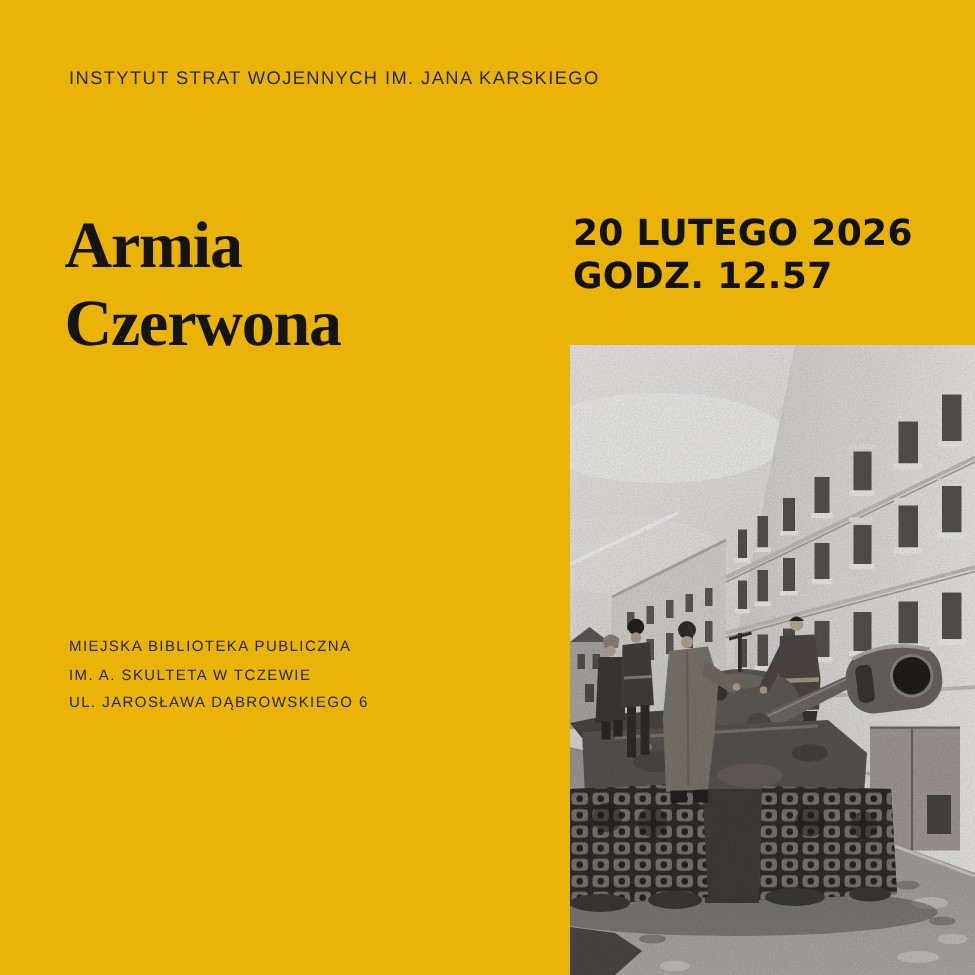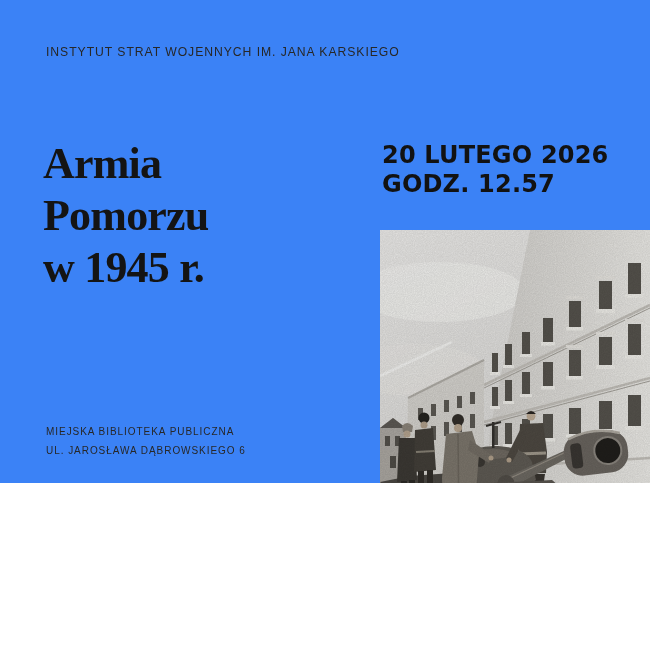--- a/index.html
+++ b/index.html
@@ -1,17 +1,17 @@
 <!DOCTYPE html>
 <html><head>
 <meta charset="utf-8">
 <style>
   html,body{margin:0;padding:0;}
   .poster{
-    position:relative;width:650px;height:483px;background:#3b82f6;
+    position:relative;width:650px;height:650px;background:#eab308;
     font-family:"Liberation Sans",sans-serif;color:#1b1b1b;overflow:hidden;
   }
   .org-header{
     position:absolute;left:46px;top:44px;
     font-size:12.2px;line-height:17.6px;letter-spacing:.95px;color:#272727;
   }
   .title{
     position:absolute;left:43px;top:138px;margin:0;
     font-family:Liberation Serif, serif;font-weight:700;
     font-size:44px;line-height:52px;letter-spacing:-.8px;color:#141414;
@@ -35,31 +35,31 @@
 <body>
 
 <div class="poster">
 
   <div class="org-header">
     <div>INSTYTUT STRAT WOJENNYCH IM. JANA KARSKIEGO</div>
   </div>
 
   <h1 class="title">
     <span>Armia</span>
-    <span>Pomorzu</span>
-    <span>w 1945 r.</span>
+    <span>Czerwona</span>
   </h1>
 
   <div class="datetime">
     <div>20 LUTEGO 2026</div>
     <div>GODZ. 12.57</div>
   </div>
 
   <div class="venue">
     <div>MIEJSKA BIBLIOTEKA PUBLICZNA</div>
+    <div>IM. A. SKULTETA W TCZEWIE</div>
     <div>UL. JAROSŁAWA DĄBROWSKIEGO 6</div>
   </div>
 
   <figure class="photo">
     <svg width="270" height="420" viewBox="0 0 270 420">
       <defs>
         <linearGradient id="g_sky" x1="0" y1="0" x2="0.35" y2="1">
           <stop offset="0" stop-color="#f0efed"></stop>
             <stop offset="1" stop-color="#d3d2cf"></stop>
         </linearGradient>

